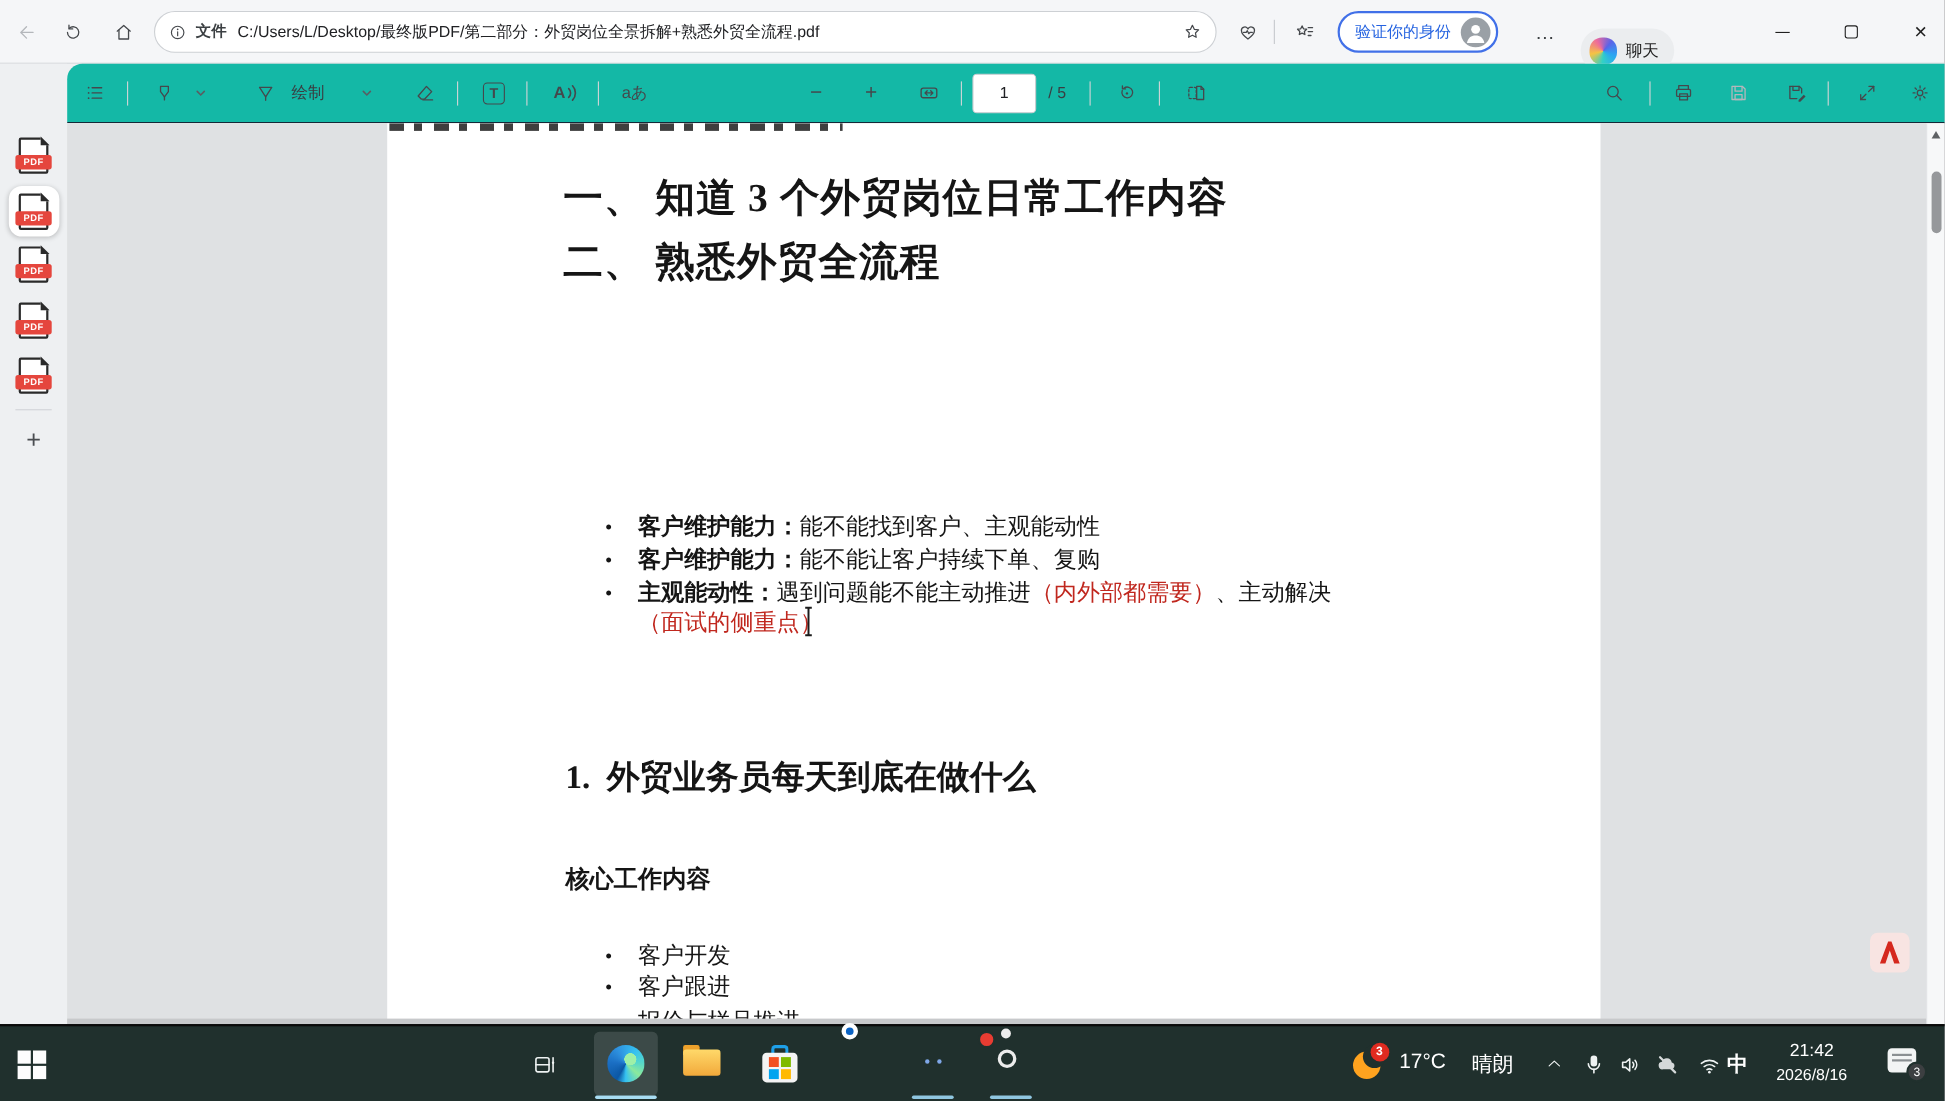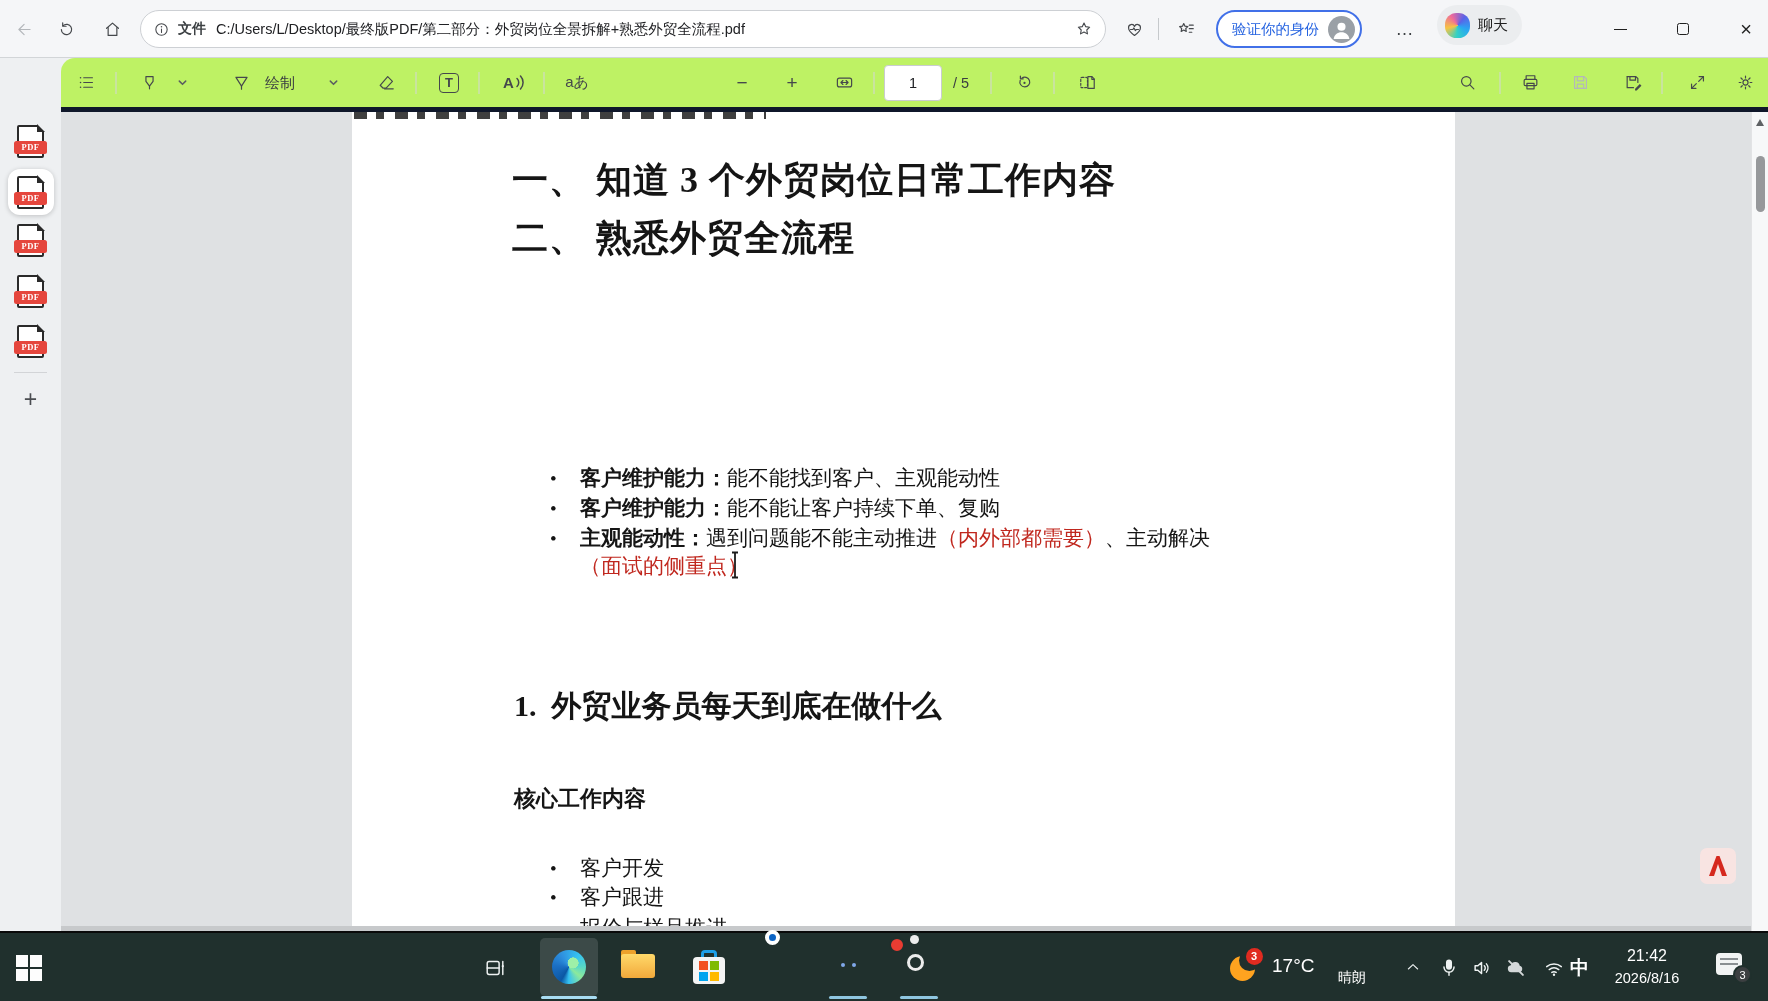--- a/index.html
+++ b/index.html
@@ -22,35 +22,35 @@
   .chrome .after-addr { position:absolute; top:13px; width:32px; height:32px; display:flex;
     align-items:center; justify-content:center; }
   .vsep-chrome { position:absolute; top:18px; width:1px; height:22px; background:#c6c9cc; }
   .verify-pill { position:absolute; left:1216px; top:10px; height:38px; border:2px solid #4170e8;
     border-radius:19px; background:#fff; display:flex; align-items:center; padding:0 5px 0 14px; }
   .verify-pill .vtxt { color:#2563e0; font-size:14.5px; margin-right:9px; white-space:nowrap; }
   .avatar { width:27px; height:27px; border-radius:50%; background:#9aa0a6; overflow:hidden;
     display:flex; align-items:center; justify-content:center; }
   .more-dots { position:absolute; left:1388px; top:12px; width:34px; height:34px; color:#3c4043;
     font-size:18px; letter-spacing:1px; display:flex; align-items:center; justify-content:center; }
-  .copilot-pill { position:absolute; left:1437px; top:5px; height:40px; border-radius:20px;
+  .copilot-pill { position:absolute; left:1437px; top:26px; height:40px; border-radius:20px;
     background:#ebedef; display:flex; align-items:center; padding:0 14px 0 8px; gap:8px; }
   .copilot-logo { width:25px; height:25px; border-radius:46%;
     background:conic-gradient(from 40deg,#5a63e8,#2aa6f2,#32d1c5,#f6c343,#ee6a9c,#5a63e8); }
   .copilot-pill .ctxt { font-size:15px; color:#1f1f1f; }
   .winbtn { position:absolute; top:12px; width:40px; height:34px; display:flex; align-items:center;
     justify-content:center; color:#1f1f1f; }
   .min-glyph { display:block; width:13px; border-top:1.6px solid #1f1f1f; }
   .max-glyph { display:block; width:12px; height:12px; border:1.6px solid #1f1f1f; border-radius:2.5px; }
   .close-glyph { font-size:20px; line-height:1; }
 
   
   .tb-strip { position:absolute; left:0; top:58px; width:1768px; height:54px; background:#eef0f2; }
-  .tb-panel { position:absolute; left:61px; top:58px; right:0; height:54px; background:#bef264;
-    border-bottom:5px solid #0f172a; border-radius:14px 0 0 0; }
+  .tb-panel { position:absolute; left:61px; top:58px; right:0; height:54px; background:#14b8a6;
+    border-bottom:1px solid #0f172a; border-radius:14px 0 0 0; }
   .collapse-btn { position:absolute; left:8px; top:68px; width:34px; height:34px; display:flex;
     align-items:center; justify-content:center; }
   .tbi { position:absolute; top:50%; transform:translate(-50%,-50%); display:flex;
     align-items:center; justify-content:center; width:34px; height:34px; border-radius:6px; }
   .tb-sep { position:absolute; top:50%; transform:translate(-50%,-50%); width:1px; height:22px;
     background:#d3d5d8; }
   .tb-label { position:absolute; top:50%; transform:translateY(-50%); font-size:15px; color:#3a3d41; }
   .chev { width:11px; height:11px; stroke:#5a5d61; fill:none; stroke-width:1.6; stroke-linecap:round; }
   .ra-a { font-size:15px; color:#45484c; font-weight:bold; margin-right:1px; }
   .aa-txt { font-size:15px; color:#45484c; }
@@ -60,21 +60,21 @@
   .page-input { position:absolute; top:50%; transform:translate(-50%,-50%); width:58px; height:36px;
     border:1px solid #c9ccd0; border-radius:4px; background:#fff; text-align:center; font-size:14.5px;
     color:#202124; font-family:inherit; }
   .page-total { position:absolute; top:50%; transform:translateY(-50%); font-size:14.5px; color:#3a3d41; }
 
   
   .rail { position:absolute; left:0; top:58px; width:61px; bottom:70px; background:#eef0f2; }
   .tab { position:absolute; left:50%; transform:translateX(-50%); width:46px; height:46px;
     border-radius:12px; display:flex; align-items:center; justify-content:center; }
   .tab.active { background:#fff; box-shadow:0 1px 5px rgba(0,0,0,.2); }
-  .pdficon { position:relative; width:27px; height:33px;font-family:Liberation Serif, serif; }
+  .pdficon { position:relative; width:27px; height:33px; }
   .pdficon .doc { position:absolute; inset:0; background:#fff; border:2px solid #2a2a2a; border-radius:2px; }
   .pdficon .fold { position:absolute; right:-1px; top:-1px; width:0; height:0;
     border-left:8px solid #2a2a2a; border-top:8px solid #eef0f2; }
   .tab.active .pdficon .fold { border-top-color:#fff; }
   .pdficon .badge { position:absolute; left:-3px; right:-3px; bottom:4px; height:13px; background:#e5463d;
     border-radius:2.5px; color:#fff; font-size:8.5px; font-weight:bold; letter-spacing:.5px;
     display:flex; align-items:center; justify-content:center; }
   .rail-div { position:absolute; left:14px; width:33px; height:1px; background:#d2d4d7; }
   .rail-plus { position:absolute; left:50%; transform:translateX(-50%); width:34px; height:30px;
     color:#4a4d51; font-size:23px; display:flex; align-items:center; justify-content:center; }
@@ -529,21 +529,21 @@
     <span class="underline" style="left:900px;width:38px"></span>
 
     <div class="tk" style="left:1225px;top:20px;width:34px;height:30px">
       <span class="moon">
         <span class="body"></span>
           <span class="cut"></span>
         <span class="wbadge">3</span>
       </span>
     </div>
     <span class="tk tk-text" style="left:1272px;top:22px;font-size:19px">17°C</span>
-    <span class="tk tk-text" style="left:1338px;top:36px;font-size:14px">晴朗</span>
+    <span class="tk tk-text" style="left:1338px;top:22px;font-size:19px">晴朗</span>
 
     <div class="tk" style="left:1400px;top:24px;width:26px;height:20px">
       <svg class="tray-ic" style="width:16px;height:16px" viewBox="0 0 24 24">
           <path d="M5 15l7-6.5L19 15"></path>
         </svg>
     </div>
     <div class="tk" style="left:1436px;top:22px;width:26px;height:26px">
       <svg class="tray-ic" viewBox="0 0 24 24">
           <rect x="9.5" y="3.5" width="5" height="9.5" rx="2.5" fill="#eef2f2"></rect>
           <path d="M6.5 11a5.5 5.5 0 0 0 11 0"></path>

